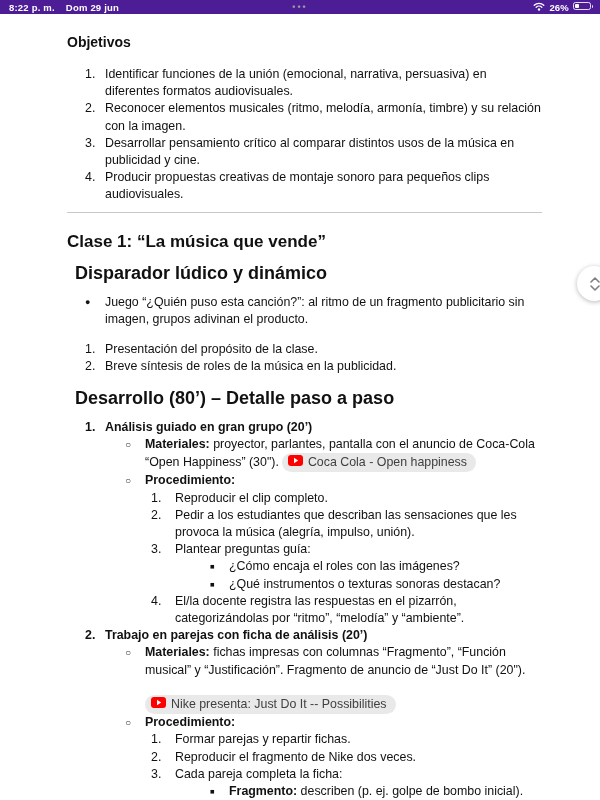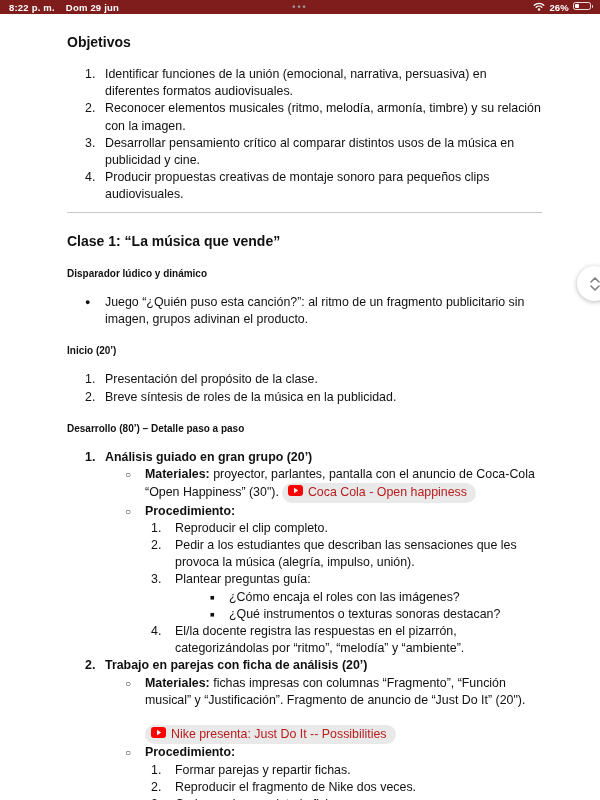--- a/index.html
+++ b/index.html
@@ -4,58 +4,58 @@
 <style>
   * { box-sizing: border-box; margin: 0; padding: 0; }
   html,body { width:600px; height:800px; }
   body {
     font-family: "Liberation Sans", sans-serif;
     background:#ffffff; color:#111111;
     position:relative; overflow:hidden;
   }
   
   .statusbar {
-    height:14px; background:#7f1d1d; color:#ffffff;
+    height:14px; background:#4c1d95; color:#ffffff;
     display:flex; align-items:center; justify-content:space-between;
     padding:0 9px; font-size:9.5px; font-weight:600; letter-spacing:.2px;
   }
   .sb-left { display:flex; gap:11px; align-items:center; }
   .sb-center { position:absolute; left:0; right:0; text-align:center;
     color:#9b9b9e; font-size:9px; letter-spacing:2px; pointer-events:none; }
   .sb-center span { pointer-events:auto; }
   .sb-right { display:flex; gap:4px; z-index:1; }
   .batt { width:18px; height:8.5px; border:1px solid rgba(255,255,255,.85);
     border-radius:2.5px; position:relative; display:inline-block; }
   .batt .fill { position:absolute; left:1px; top:1px; bottom:1px; width:26%;
     background:#ffffff; border-radius:1px; }
   .batt:after { content:""; position:absolute; right:-3px; top:2px; width:1.5px;
     height:3.5px; background:rgba(255,255,255,.85); border-radius:0 1px 1px 0; }
   
   .page { padding:17px 58px 0 67px; font-size:12.4px; line-height:17.2px; }
   .h1 { font-size:14px; line-height:22px; font-weight:bold; margin:0 0 13px; }
-  .h2 { font-size:14px; line-height:19px; font-weight:bold; margin:19px 0 13px; }
-  .h3 { font-size:10px; font-weight:bold; margin:14px 0 12px; }
+  .h2 { font-size:17px; line-height:19px; font-weight:bold; margin:19px 0 13px; }
+  .h3 { font-size:18px; font-weight:bold; margin:14px 8px 12px; }
   hr.rule { border:none; border-top:1px solid #c9c9c9; margin:8px 0 0; }
   .r { display:flex; align-items:flex-start; }
   .r .mk { flex:0 0 auto; }
   .r .tx { flex:1 1 auto; }
   .l1 { margin-left:18px; } .l1 .mk { width:20px; }
   .l2 { margin-left:58px; } .l2 .mk { width:20px; }
   .l3 { margin-left:84px; } .l3 .mk { width:24px; }
   .l4 { margin-left:143px; } .l4 .mk { width:19px; }
   .mk.dot { font-size:9px; line-height:17.2px; }
   .mk.circ { font-size:10px; line-height:17.2px; color:#333; }
   .mk.sq { font-size:7.5px; line-height:17.2px; }
   .bold { font-weight:bold; }
   .mb { margin-bottom:13px; }
   
   .chip {
     display:inline-flex; align-items:center; gap:5px;
     background:#e9e9ea; border-radius:10px; padding:1px 9px 1px 6px;
-    margin-left:3px; white-space:nowrap; color:#b91c1c; cursor:pointer;
+    margin-left:3px; white-space:nowrap; color:#404040; cursor:pointer;
   }
   .chip-row { margin-top:16px; }
   .yt { display:inline-block; flex:0 0 auto; }
   
   .scroller {
     position:absolute; left:577px; top:266px; width:35px; height:35px;
     border-radius:50%; background:#ffffff;
     box-shadow:0 1px 5px rgba(0,0,0,.28);
     display:flex; flex-direction:column; align-items:center;
     justify-content:center; gap:2px; cursor:pointer;
@@ -113,21 +113,20 @@
   <hr class="rule">
 
   <div class="h2">Clase 1: “La música que vende”</div>
 
   <div class="h3">Disparador lúdico y dinámico</div>
   <div class="r l1 mb">
     <span class="mk dot">●</span>
     <div class="tx">Juego “¿Quién puso esta canción?”: al ritmo de un fragmento publicitario sin imagen, grupos adivinan el producto.</div>
   </div>
 
-  <div class="h3">Inicio (20’)</div>
   <div>
     <div class="r l1">
       <span class="mk">1.</span>
       <div class="tx">Presentación del propósito de la clase.</div>
     </div>
     <div class="r l1">
       <span class="mk">2.</span>
       <div class="tx">Breve síntesis de roles de la música en la publicidad.</div>
     </div>
   </div>

